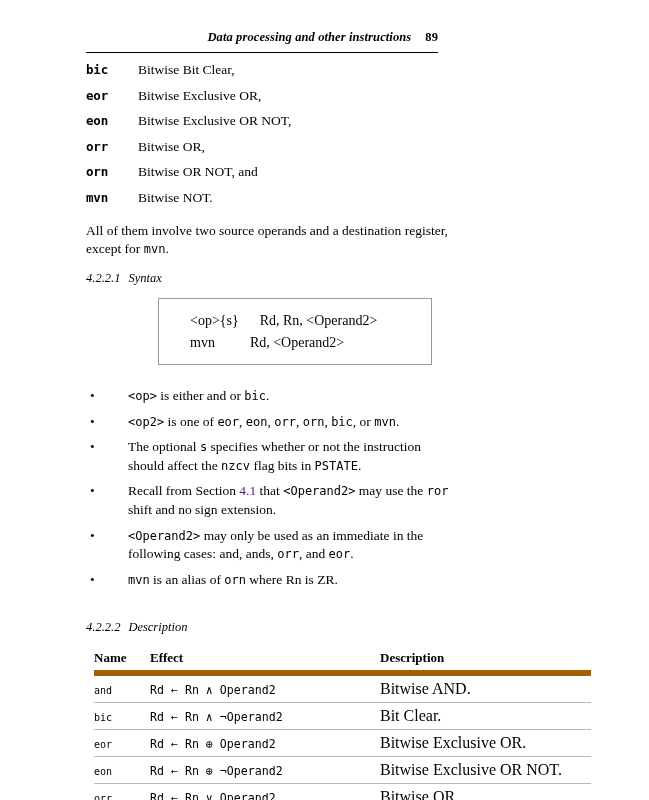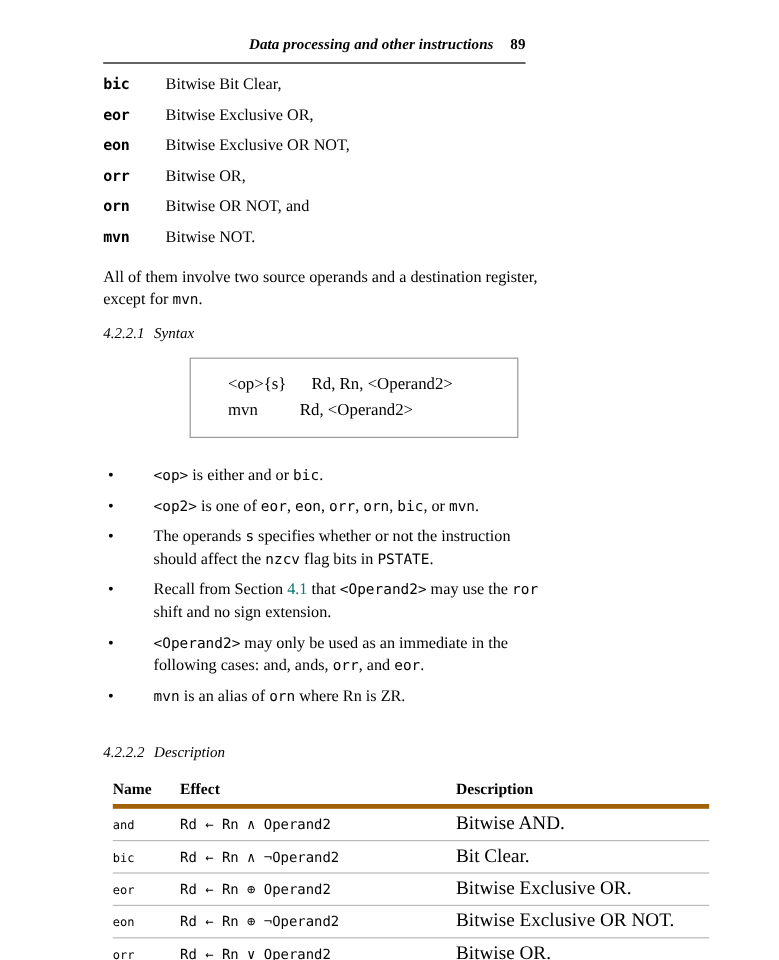--- a/index.html
+++ b/index.html
@@ -126,36 +126,36 @@
     flex: 0 0 22px;
     text-align: left;
     padding-left: 4px;
     box-sizing: border-box;
   }
   .bullet .btext {
     flex: 1;
     margin-left: 20px;
   }
   .link {
-    color: #0f766e;
+    color: #4c1d95;
   }
 
   table.ops {
     margin-top: 8px;
     margin-left: 8px;
     border-collapse: collapse;
     width: 497px;
     font-size: 13px;
   }
   table.ops th {
     text-align: left;
     font-weight: bold;
     font-size: 13px;
     padding: 3px 0 4px 0;
-    border-bottom: 4px solid #a16207;
+    border-bottom: 6px solid #a16207;
     font-family: "Liberation Serif", serif;
   }
   table.ops td {
     padding: 4px 0 4px 0;
     border-bottom: 0.6px solid #b9b9b9;
     vertical-align: baseline;
   }
   table.ops tr:last-child td {
     border-bottom: 1px solid #000;
   }
@@ -229,21 +229,21 @@
         <div class="bullet">
           <span class="dot">•</span>
           <span class="btext"><span class="mono">&lt;op&gt;</span><span> is either and or </span><span class="mono">bic</span><span>.</span></span>
         </div>
         <div class="bullet">
           <span class="dot">•</span>
           <span class="btext"><span class="mono">&lt;op2&gt;</span><span> is one of </span><span class="mono">eor</span><span>, </span><span class="mono">eon</span><span>, </span><span class="mono">orr</span><span>, </span><span class="mono">orn</span><span>, </span><span class="mono">bic</span><span>, or </span><span class="mono">mvn</span><span>.</span></span>
         </div>
         <div class="bullet">
           <span class="dot">•</span>
-          <span class="btext"><span>The operands </span><span class="mono">s</span><span> specifies whether or not the instruction should affect the </span><span class="mono">nzcv</span><span> flag bits in </span><span class="mono">PSTATE</span><span>.</span></span>
+          <span class="btext"><span>The optional </span><span class="mono">s</span><span> specifies whether or not the instruction should affect the </span><span class="mono">nzcv</span><span> flag bits in </span><span class="mono">PSTATE</span><span>.</span></span>
         </div>
         <div class="bullet">
           <span class="dot">•</span>
           <span class="btext"><span>Recall from Section </span><span class="link">4.1</span><span> that </span><span class="mono">&lt;Operand2&gt;</span><span> may use the </span><span class="mono">ror</span><span> shift and no sign extension.</span></span>
         </div>
         <div class="bullet">
           <span class="dot">•</span>
           <span class="btext"><span class="mono">&lt;Operand2&gt;</span><span> may only be used as an immediate in the following cases: and, ands, </span><span class="mono">orr</span><span>, and </span><span class="mono">eor</span><span>.</span></span>
         </div>
         <div class="bullet">

